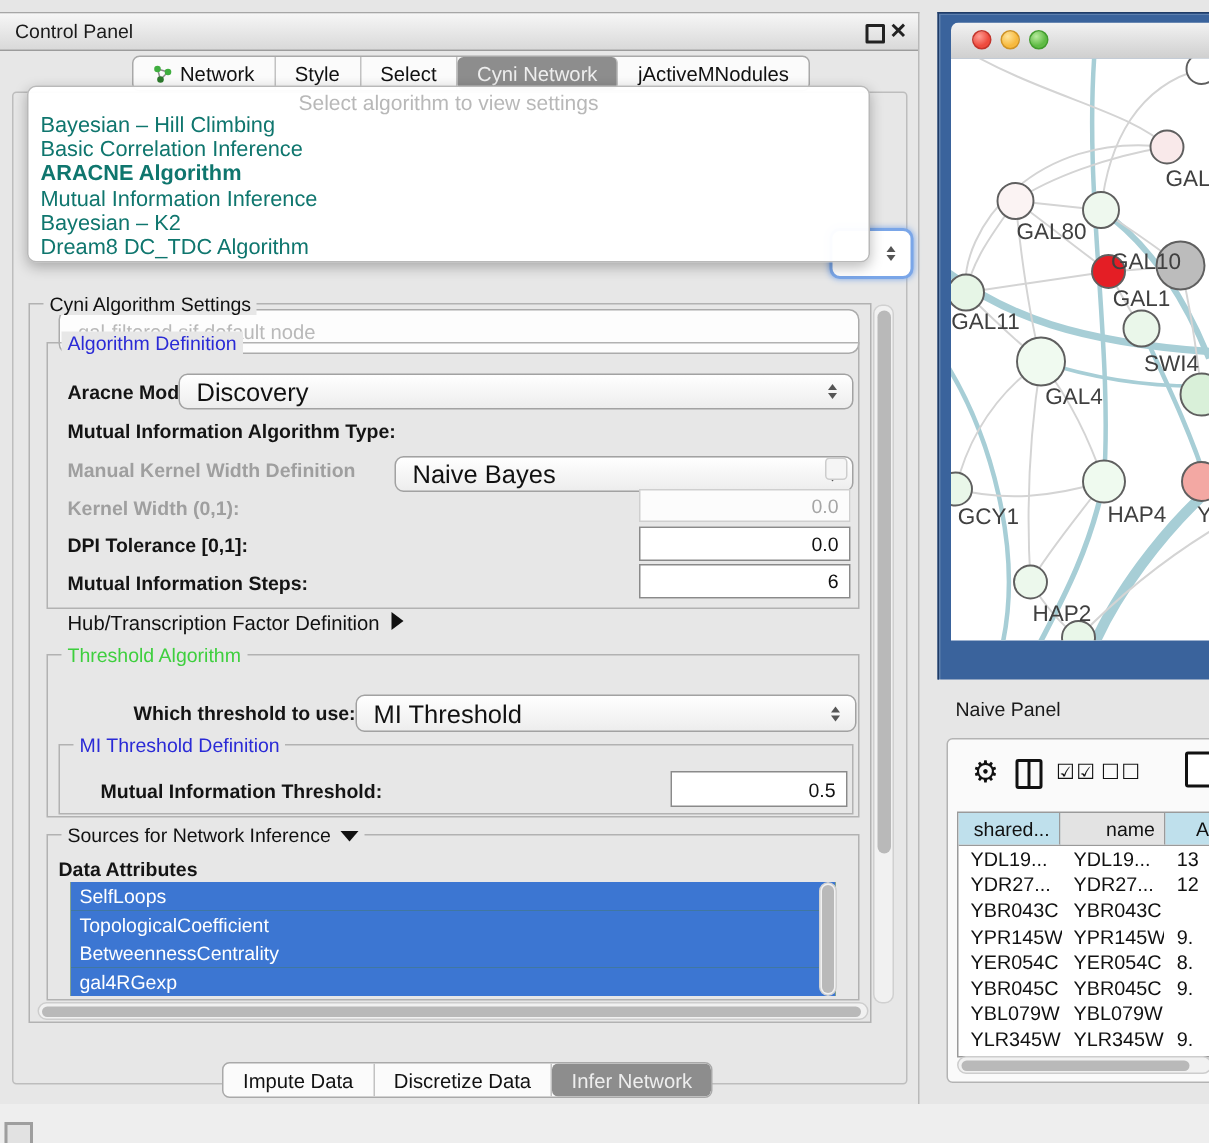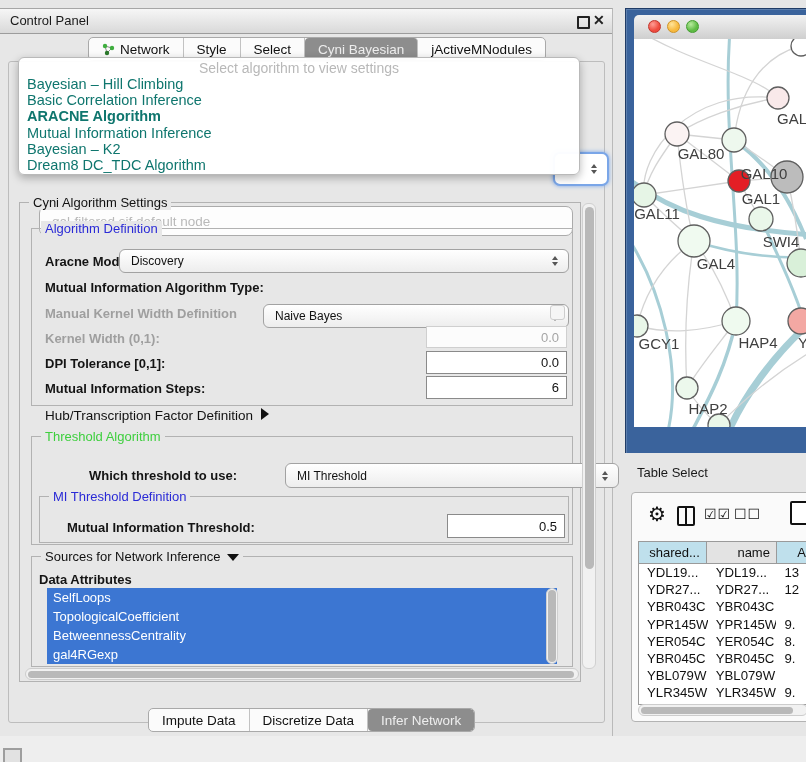--- a/index.html
+++ b/index.html
@@ -35,22 +35,22 @@
                 line-height:30px;padding-left:12px;box-sizing:border-box;}
   
   .grp{border:1px solid #b2b2b2;background:transparent;}
   .legend{position:absolute;top:-8px;left:9px;background:#e7e7e7;padding:0 4px;
           font-size:13px;white-space:nowrap;}
   .legend.blue{color:#2a2ad6;}
   .legend.green{color:#3ecf3e;}
   .lbl{position:absolute;font-size:13px;font-weight:bold;color:#141414;white-space:nowrap;}
   .lbl.dis{color:#9f9f9f;}
   .combo{position:absolute;background:linear-gradient(#ffffff,#ededed);
-         border:1px solid #a2a2a2;border-radius:6px;font-size:12px;color:#111;
-         box-sizing:border-box;display:flex;align-items:center;padding:0 26px 0 11px;}
+         border:1px solid #a2a2a2;border-radius:6px;font-size:17px;color:#111;
+         box-sizing:border-box;display:flex;align-items:flex-end;padding:0 26px 0 11px;}
   .spin{position:absolute;right:9px;top:50%;transform:translateY(-50%);width:7px;height:10px;}
   .spin:before,.spin:after{content:"";position:absolute;left:0;border-left:3.5px solid transparent;
          border-right:3.5px solid transparent;}
   .spin:before{top:0;border-bottom:4px solid #555;}
   .spin:after{bottom:0;border-top:4px solid #555;}
   .fld{position:absolute;background:#fff;border:1px solid #8a8a8a;font-size:13px;color:#111;
        box-sizing:border-box;text-align:right;padding:0 7px;display:flex;align-items:center;justify-content:flex-end;}
   .fld.dis{border-color:#cfcfcf;color:#a5a5a5;background:#fcfcfc;}
   .checkbox{position:absolute;width:13px;height:13px;border:1px solid #cdcdcd;border-radius:3px;background:#f5f5f5;}
   .tri-right{display:inline-block;width:0;height:0;border-top:6px solid transparent;
@@ -133,21 +133,21 @@
         </svg>
         <span>Network</span>
       </div>
       <div class="tab">
         <span>Style</span>
       </div>
       <div class="tab">
         <span>Select</span>
       </div>
       <div class="tab sel">
-        <span>Cyni Bayesian</span>
+        <span>Cyni Network</span>
       </div>
       <div class="tab">
         <span>jActiveMNodules</span>
       </div>
     </div>
 
     <div id="main-panel" class="abs">
 
       <div class="abs combo-frag">
         <span class="spin"></span>
@@ -196,21 +196,21 @@
 
       <div class="abs" style="left:36px;top:346px;font-size:13.5px;">
         <span>Hub/Transcription Factor Definition</span><span class="tri-right"></span>
       </div>
 
       <div class="abs grp" style="left:22px;top:374px;width:540px;height:107px;">
         <span class="legend green">Threshold Algorithm</span>
       </div>
 
       <span class="lbl" style="left:80px;top:406px;">Which threshold to use:</span>
-      <div class="combo" style="left:228px;top:401px;width:334px;height:25px;margin-left:48px;">
+      <div class="combo" style="left:228px;top:401px;width:334px;height:25px;">
         <span>MI Threshold</span>
         <span class="spin"></span>
       </div>
 
       <div class="abs grp" style="left:30px;top:434px;width:528px;height:45px;">
         <span class="legend blue">MI Threshold Definition</span>
       </div>
       <span class="lbl" style="left:58px;top:458px;">Mutual Information Threshold:</span>
       <div class="fld" style="left:438px;top:452px;width:118px;height:24px;">
         <span>0.5</span>
@@ -335,21 +335,21 @@
           <text x="82" y="230">GAL4</text>
           <text x="25" y="310">GCY1</text>
           <text x="124" y="309">HAP4</text>
           <text x="169" y="309">Y</text>
           <text x="74" y="375">HAP2</text>
         </g>
       </svg>
     </div>
   </div>
 
-  <span id="tp-title" class="abs">Table Select</span>
+  <span id="tp-title" class="abs">Naive Panel</span>
 
   <div id="table-panel" class="abs">
     <span class="tp-icon gear">⚙</span>
     <span class="tp-icon colicon"></span>
     <span class="tp-icon checks">☑☑</span>
     <span class="tp-icon unchecks">☐☐</span>
     <span class="tp-icon docicon"></span>
 
     <div id="tp-table" class="abs">
       <div class="thead">

